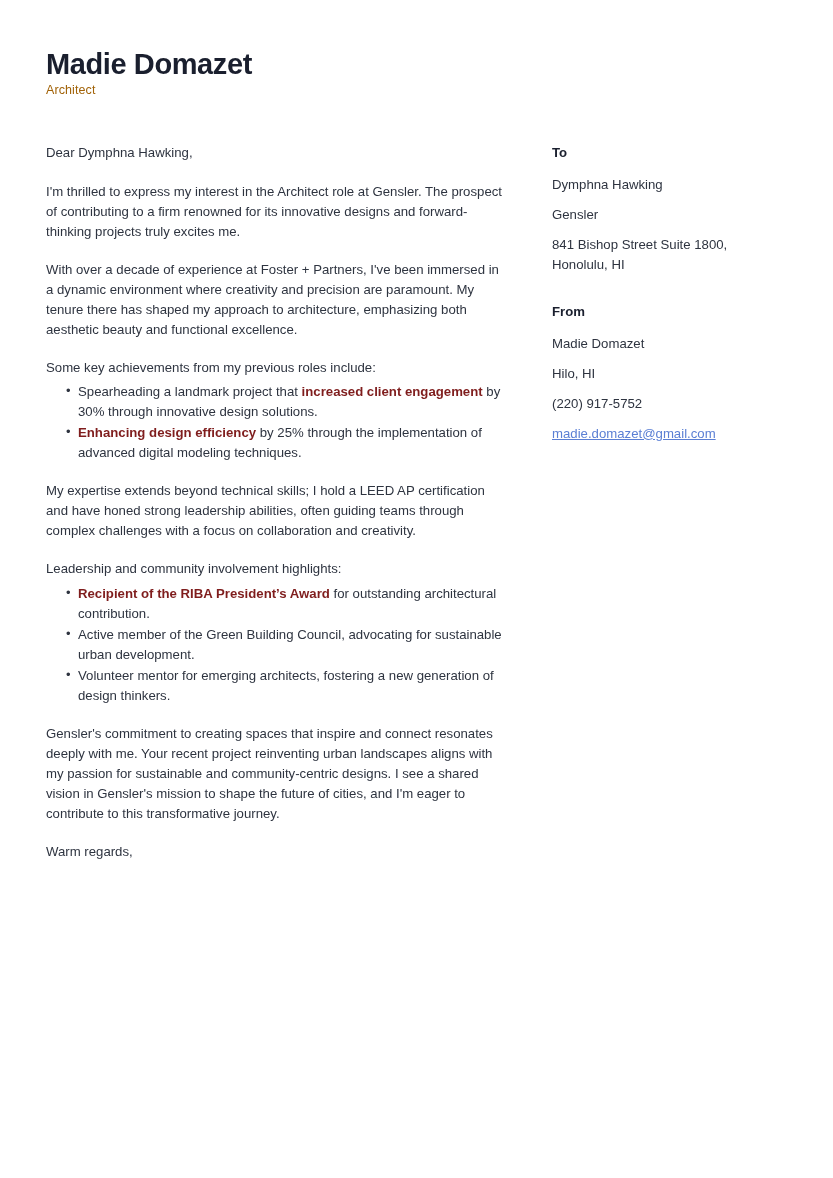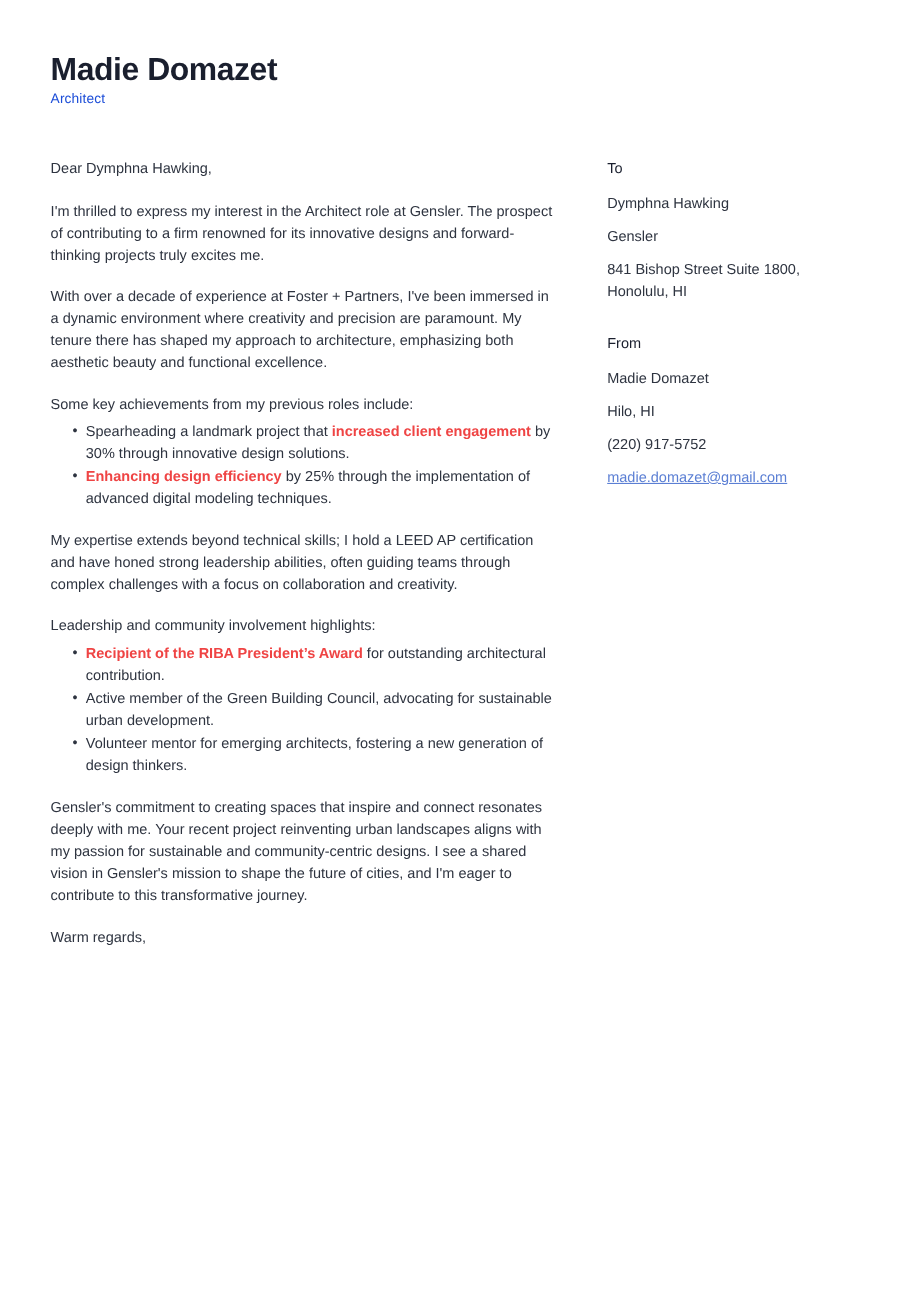--- a/index.html
+++ b/index.html
@@ -32,21 +32,21 @@
     font-size: 29px;
     font-weight: bold;
     letter-spacing: -0.4px;
     color: #1a1f2e;
     line-height: 1.12;
     margin: 0 0 3px 0;
   }
   .subtitle {
     font-size: 12.5px;
     font-weight: normal;
-    color: #1d4ed8;
+    color: #a16207;
     letter-spacing: 0.1px;
     margin: 0;
   }
 
   
   .columns {
     display: flex;
     align-items: flex-start;
   }
   .letter {
@@ -83,27 +83,27 @@
   .letter li::before {
     content: "\2022";
     position: absolute;
     left: 0;
     top: -1px;
     color: #2e3440;
     font-size: 13px;
   }
   .letter b {
     font-weight: bold;
-    color: #ef4444;
+    color: #7f1d1d;
   }
 
   
   .side-heading {
     font-size: 13.2px;
-    font-weight: normal;
+    font-weight: bold;
     color: #1a1f2e;
     margin: 0 0 12px 0;
   }
   .side-line {
     margin: 0 0 10px 0;
   }
   .side-block {
     margin-bottom: 28px;
   }
   .side-block:last-child {

